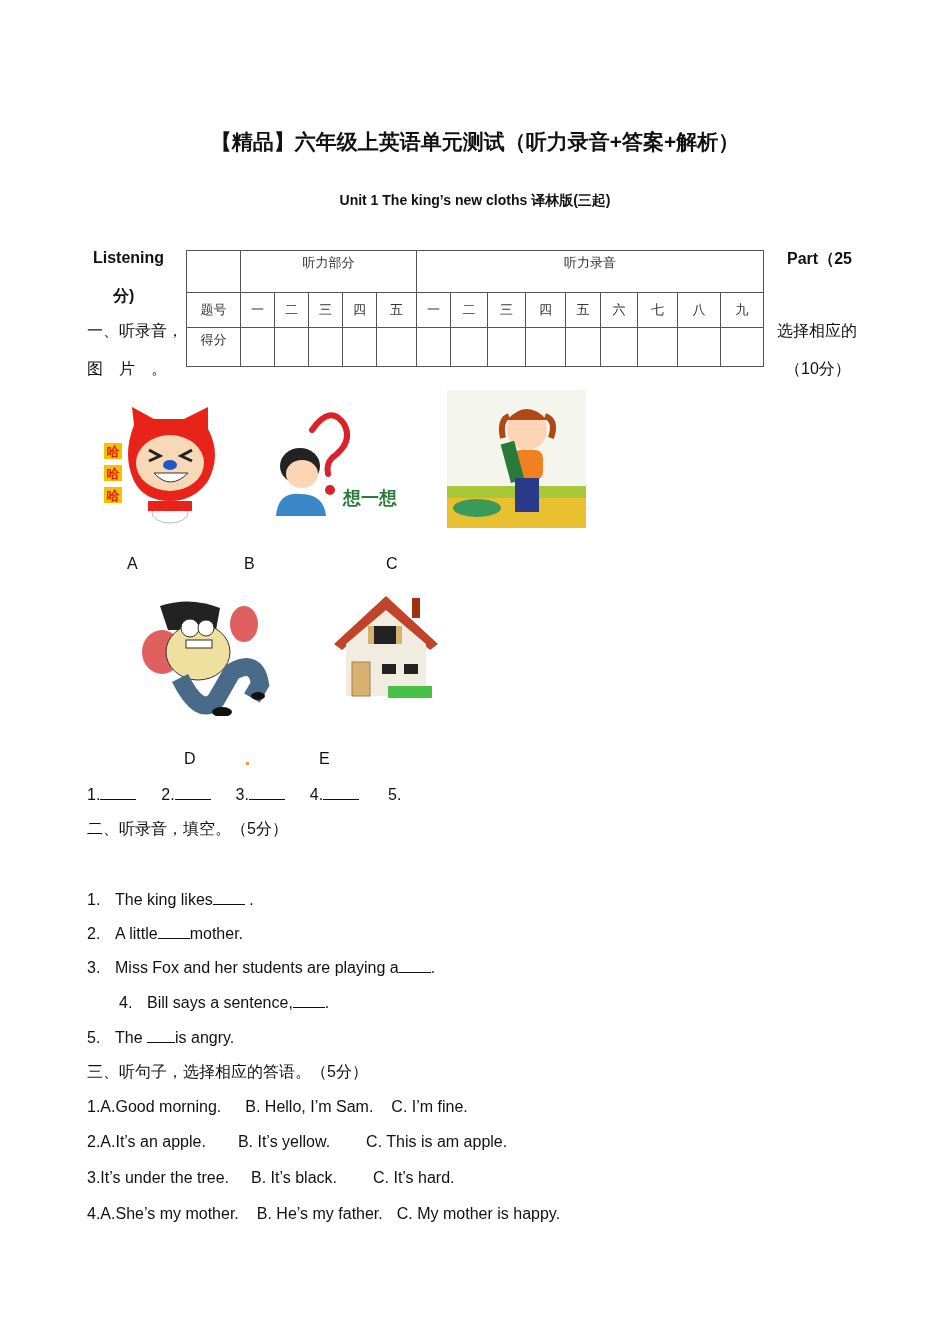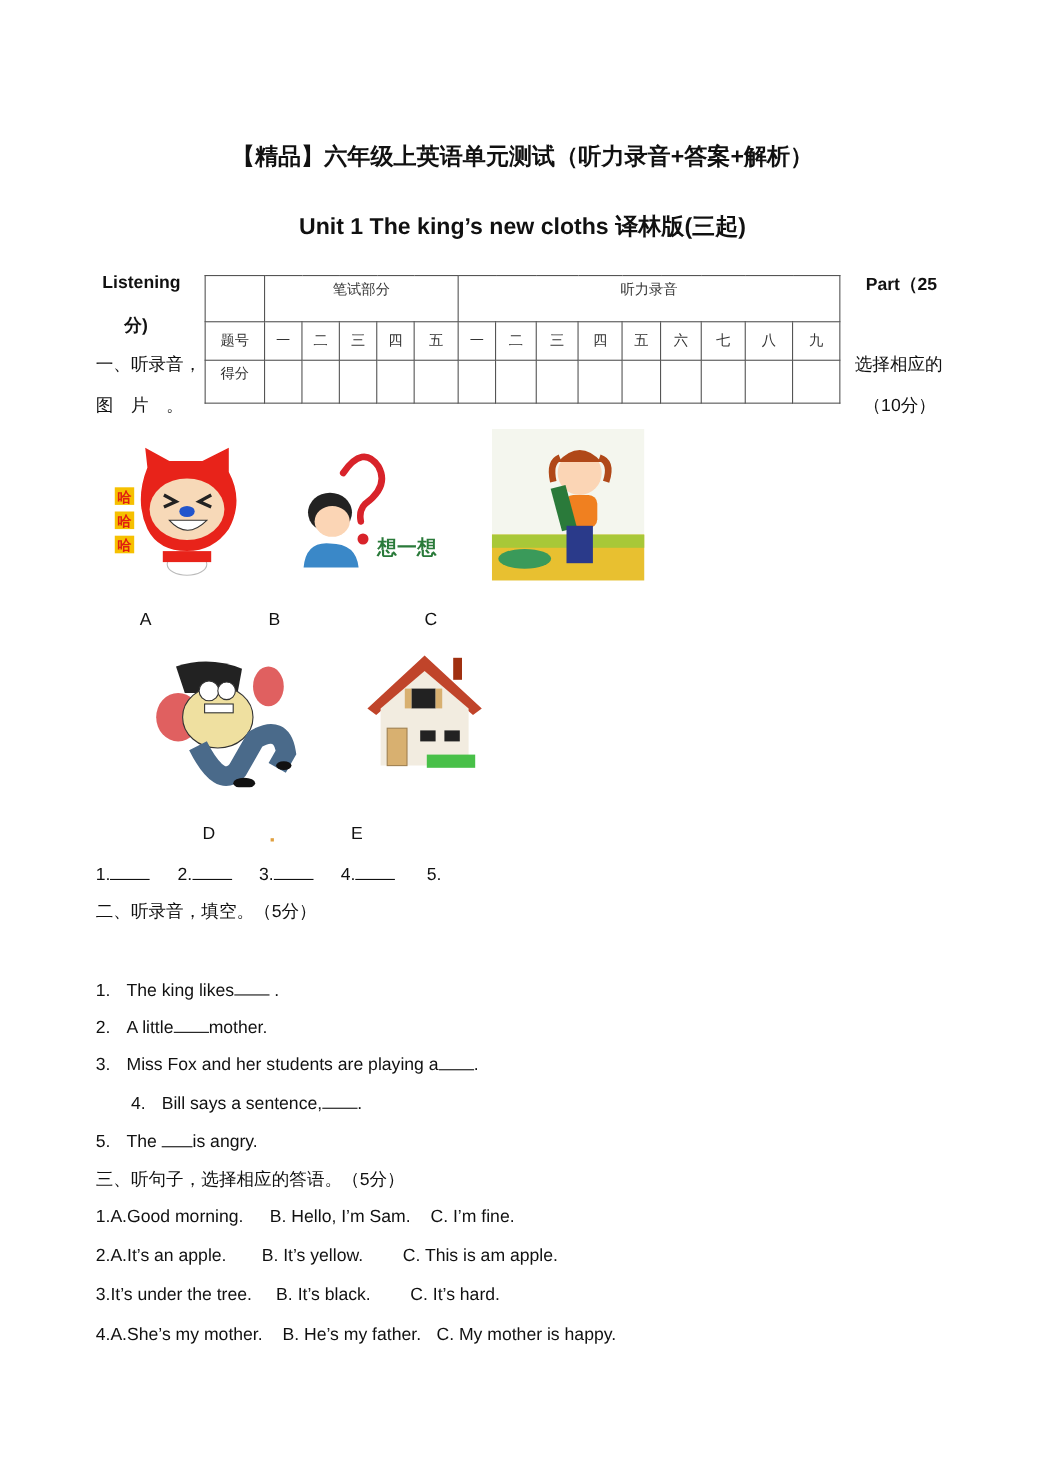--- a/index.html
+++ b/index.html
@@ -1,20 +1,20 @@
 <!DOCTYPE html>
 <html><head>
 <meta charset="utf-8">
 <style>
   html, body { margin:0; padding:0; background:#ffffff; }
   body { width:950px; height:1344px; position:relative; overflow:hidden;
          font-family:"Liberation Sans", "DejaVu Sans", sans-serif; color:#111; }
   .abs { position:absolute; white-space:nowrap; }
   .title { top:128px; left:0; width:950px; text-align:center; font-size:21px; font-weight:bold; }
-  .subtitle { top:192px; left:0; width:950px; text-align:center; font-size:21px; font-weight:bold; }
+  .subtitle { top:192px; left:0; width:950px; text-align:center; font-size:14px; font-weight:bold; }
   .t16 { font-size:16px; }
   .bold { font-weight:bold; }
   table.score { position:absolute; left:186px; top:250px; border-collapse:collapse;
                 font-family:"DejaVu Serif", "Liberation Serif", serif; font-size:13px; color:#333; }
   table.score td { border:1px solid #555; text-align:center; padding:0; }
   table.score tr.r1 td { height:38px; vertical-align:top; padding-top:3px; }
   table.score tr.r2 td { height:34px; }
   table.score tr.r3 td { height:35px; vertical-align:top; padding-top:3px; }
   .pic { position:absolute; overflow:hidden; }
   .lbl { font-size:16px; }
@@ -27,21 +27,21 @@
 <div class="abs subtitle">Unit 1 The king’s new cloths 译林版(三起)</div>
 
 <div class="abs t16 bold" style="left:93px;top:249px;">Listening</div>
 <div class="abs t16 bold" style="left:113px;top:286px;">分)</div>
 <div class="abs t16 bold" style="left:787px;top:249px;">Part（25</div>
 
 <table class="score">
   <tbody>
       <tr class="r1">
     <td style="width:53px;"></td>
-    <td colspan="5">笔试部分</td>
+    <td colspan="5">听力部分</td>
     <td colspan="9">听力录音</td>
   </tr>
   <tr class="r2">
     <td>题号</td>
     <td style="width:33px;">一</td>
     <td style="width:33px;">二</td>
     <td style="width:33px;">三</td>
     <td style="width:33px;">四</td>
     <td style="width:39px;">五</td>
     <td style="width:33px;">一</td>

